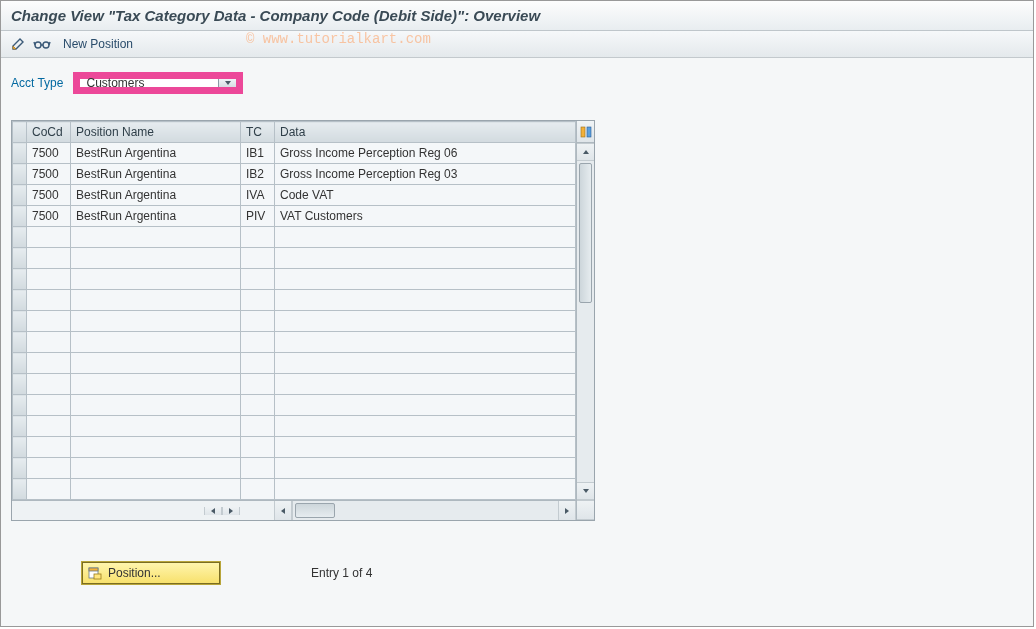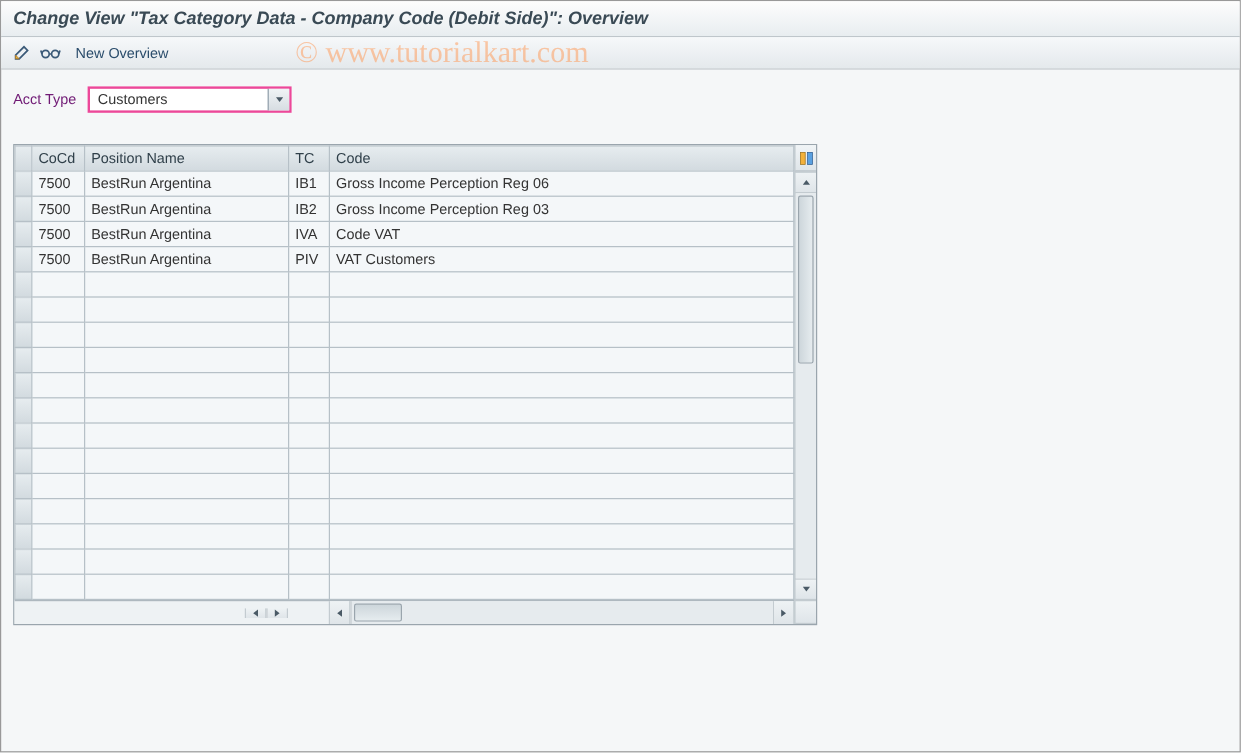--- a/index.html
+++ b/index.html
@@ -51,43 +51,43 @@
     cursor: pointer;
     border-radius: 2px;
   }
 
   .form-row {
     display: flex;
     align-items: center;
     gap: 10px;
     padding: 14px 10px 6px 10px;
   }
-  .form-label { color: #701a75; text-align: right; }
+  .form-label { color: #0369a1; text-align: right; }
   .sap-select {
     position: relative;
     width: 170px;
     height: 22px;
-    border: 2px solid #ec4899;
+    border: 7px solid #ec4899;
     background: #fff;
     display: flex;
     align-items: center;
     padding-left: 6px;
     cursor: pointer;
   }
   .sap-select .caret {
     position: absolute; right: 0; top: 0; bottom: 0;
     width: 18px;
     border-left: 1px solid #8a9aa6;
     background: linear-gradient(#f0f4f6, #d7dde2);
     display: flex; align-items: center; justify-content: center;
   }
 
   .table-region {
     margin: 20px 10px 0 10px;
-    width: 670px;
+    width: 584px;
     background: #eef2f4;
     border: 1px solid #9aa5ad;
     display: flex;
     position: relative;
   }
   .table-main { flex: 1; overflow: hidden; }
   .grid {
     border-collapse: collapse;
     width: 100%;
     table-layout: fixed;
@@ -185,23 +185,23 @@
     display:flex; align-items:center; gap:6px;
     padding-left: 6px;
     cursor:pointer;
     color:#333;
   }
   .entry-text { color: #333; }
 
   .watermark {
     position: absolute;
     top: 30px; left: 245px;
-    font-size: 25px;
+    font-size: 14px;
     color: rgba(255,150,80,0.5);
-    font-family: Liberation Serif, serif;
+    font-family: Liberation Mono, monospace;
     pointer-events: none;
   }
   .svg-stroke { stroke:#3b5a78; stroke-width:1.4; fill:none; }
 </style>
 </head>
 <body>
 
 <div class="frame">
   <div class="title-bar">Change View "Tax Category Data - Company Code (Debit Side)": Overview</div>
 
@@ -216,21 +216,21 @@
     </span>
     <span class="tb-icon">
       <svg width="18" height="14" viewBox="0 0 18 14">
           <circle cx="5" cy="8" r="3" class="svg-stroke" stroke="#2a6aa8"></circle>
           <circle cx="13" cy="8" r="3" class="svg-stroke" stroke="#2a6aa8"></circle>
           <path d="M8 8 L10 8" class="svg-stroke" stroke="#2a6aa8"></path>
           <path d="M2 8 L1 5" class="svg-stroke" stroke="#2a6aa8"></path>
           <path d="M16 8 L17 5" class="svg-stroke" stroke="#2a6aa8"></path>
         </svg>
     </span>
-    <span class="tb-text">New Overview</span>
+    <span class="tb-text">New Position</span>
   </div>
 
   <div class="form-row">
     <span class="form-label">Acct Type</span>
     <div class="sap-select">
       <span>Customers</span>
       <span class="caret">
         <svg width="10" height="10" viewBox="0 0 10 10">
             <path d="M2 3 L5 7 L8 3 Z" fill="#4a5a66"></path>
           </svg>
@@ -247,21 +247,21 @@
           <col class="col-name">
           <col class="col-tc">
           <col class="col-text">
         </colgroup>
         <thead>
           <tr>
             <th class="sel-col"></th>
             <th>CoCd</th>
             <th>Position Name</th>
             <th>TC</th>
-            <th>Code</th>
+            <th>Data</th>
           </tr>
         </thead>
         <tbody id="tbody">
             <tr>
               <td class="sel-col"></td>
               <td>7500</td>
               <td>BestRun Argentina</td>
               <td>IB1</td>
               <td>Gross Income Perception Reg 06</td>
             </tr>
@@ -425,13 +425,24 @@
       </div>
       <div class="arrow-btn">
           <svg width="8" height="8" viewBox="0 0 8 8">
             <path d="M1 2 L4 6 L7 2 Z" fill="#4a5a66"></path>
           </svg>
         </div>
       <div class="arrow-btn" style="height:20px"></div>
     </div>
   </div>
 
+  <div class="footer">
+    <div class="position-btn">
+      <svg width="14" height="14" viewBox="0 0 14 14">
+        <rect x="1" y="2" width="9" height="10" fill="#fff" stroke="#6a7a86" stroke-width="0.8"></rect>
+        <rect x="1" y="2" width="9" height="3" fill="#f3b13a" stroke="#6a7a86" stroke-width="0.8"></rect>
+        <rect x="6" y="8" width="7" height="5" fill="#ffe680" stroke="#9a7a1a" stroke-width="0.8"></rect>
+      </svg>
+      <span>Position...</span>
+    </div>
+    <span class="entry-text">Entry 1 of 4</span>
+  </div>
 </div>
 
 </body></html>

